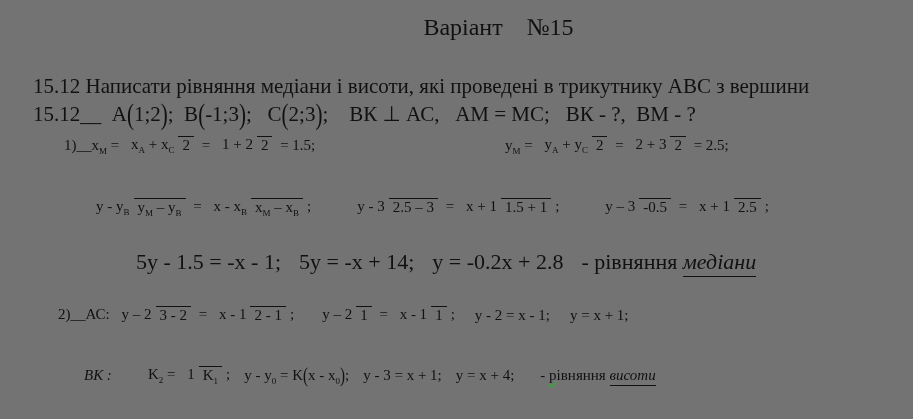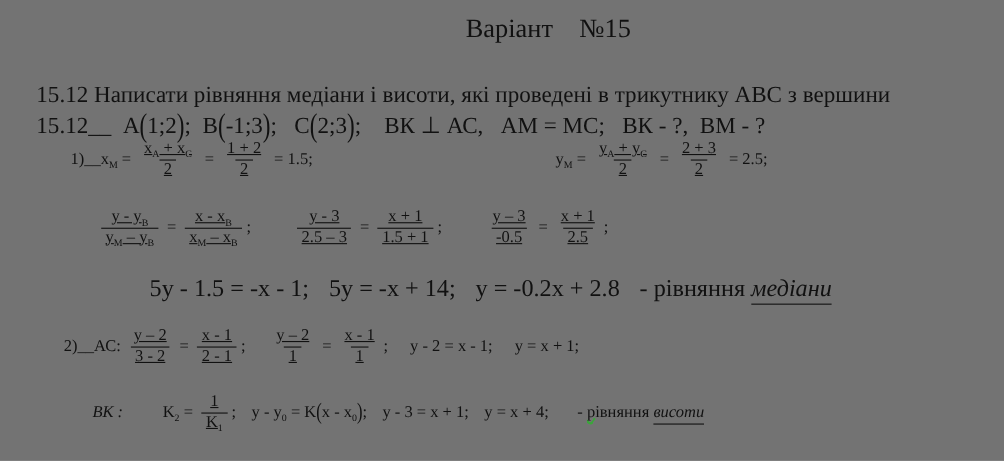--- a/index.html
+++ b/index.html
@@ -11,24 +11,24 @@
   .title{
     position:absolute;left:0;right:0;top:14px;text-align:center;
     font-size:24px;transform:translateX(42px);white-space:pre;
   }
   .line{position:absolute;font-size:21px;white-space:pre;}
   .b{font-weight:normal;}
   .mrow{
     position:absolute;display:flex;align-items:center;
     font-size:15px;white-space:pre;
   }
-  .grp{display:inline-flex;align-items:center;white-space:pre;}
+  .grp{display:inline-flex;align-items:flex-start;white-space:pre;}
   .frac{
-    display:inline-flex;flex-direction:column;align-items:center;
-    vertical-align:middle;line-height:1.15;margin:0 4px;text-align:center;text-decoration:underline;
+    display:inline-flex;flex-direction:row;align-items:center;
+    vertical-align:middle;line-height:1.15;margin:0 4px;text-align:center;
   }
   .num,.den{padding:0 4px;display:inline-block;}
   .den{border-top:1.6px solid #111;}
   sub{font-size:0.6em;line-height:0;}
   .tallp{display:inline-block;transform:scaleY(1.42);transform-origin:center;}
   .ul{border-bottom:1.6px solid #111;padding-bottom:2px;font-style:italic;}
   .squig{text-decoration:underline wavy 1.5px #3aa63a;text-decoration-skip-ink:none;}
 </style>
 </head>
 <body>

